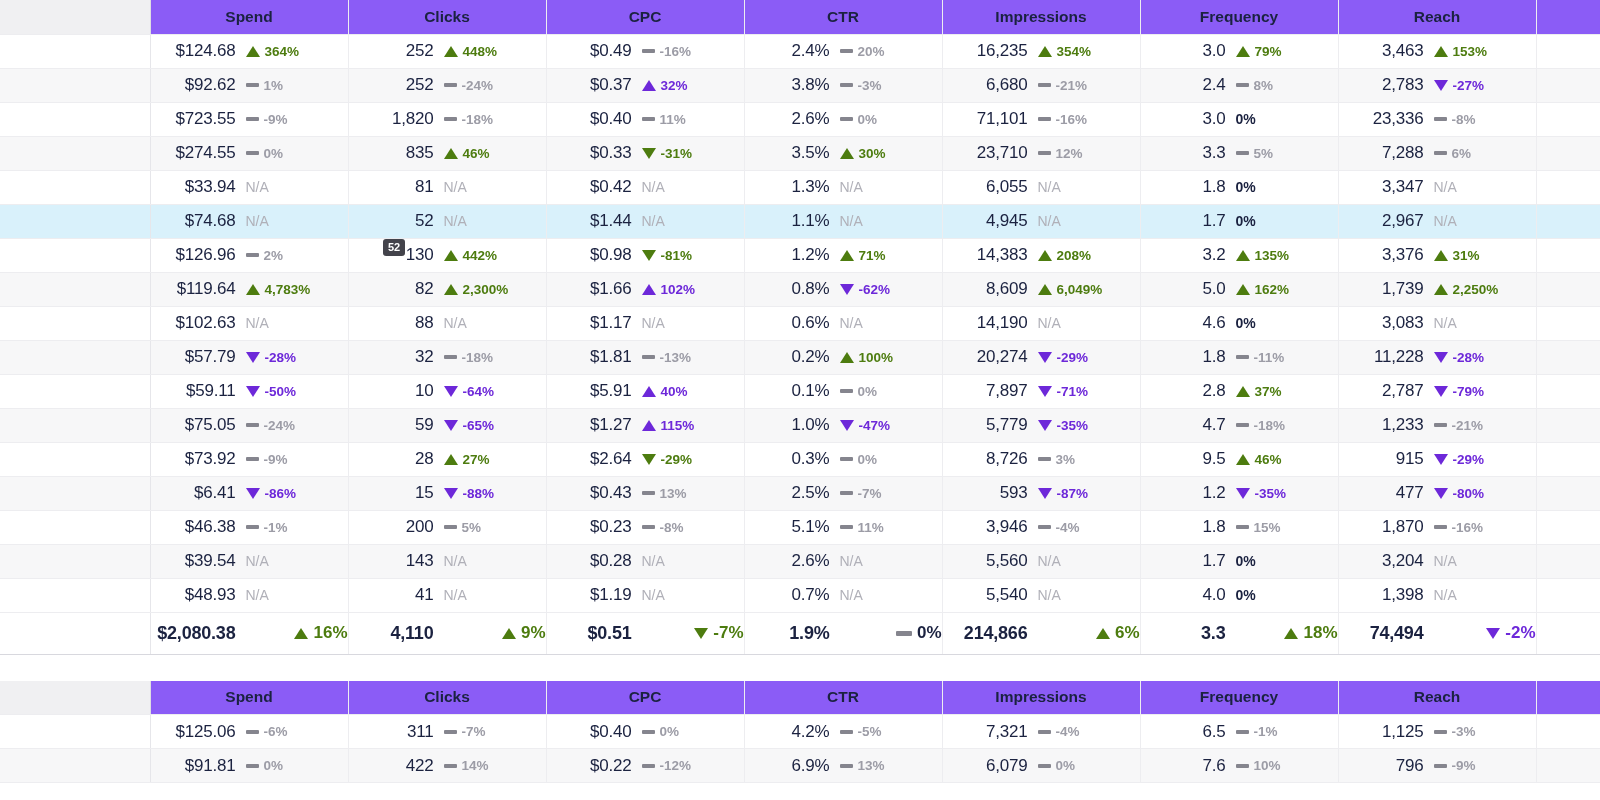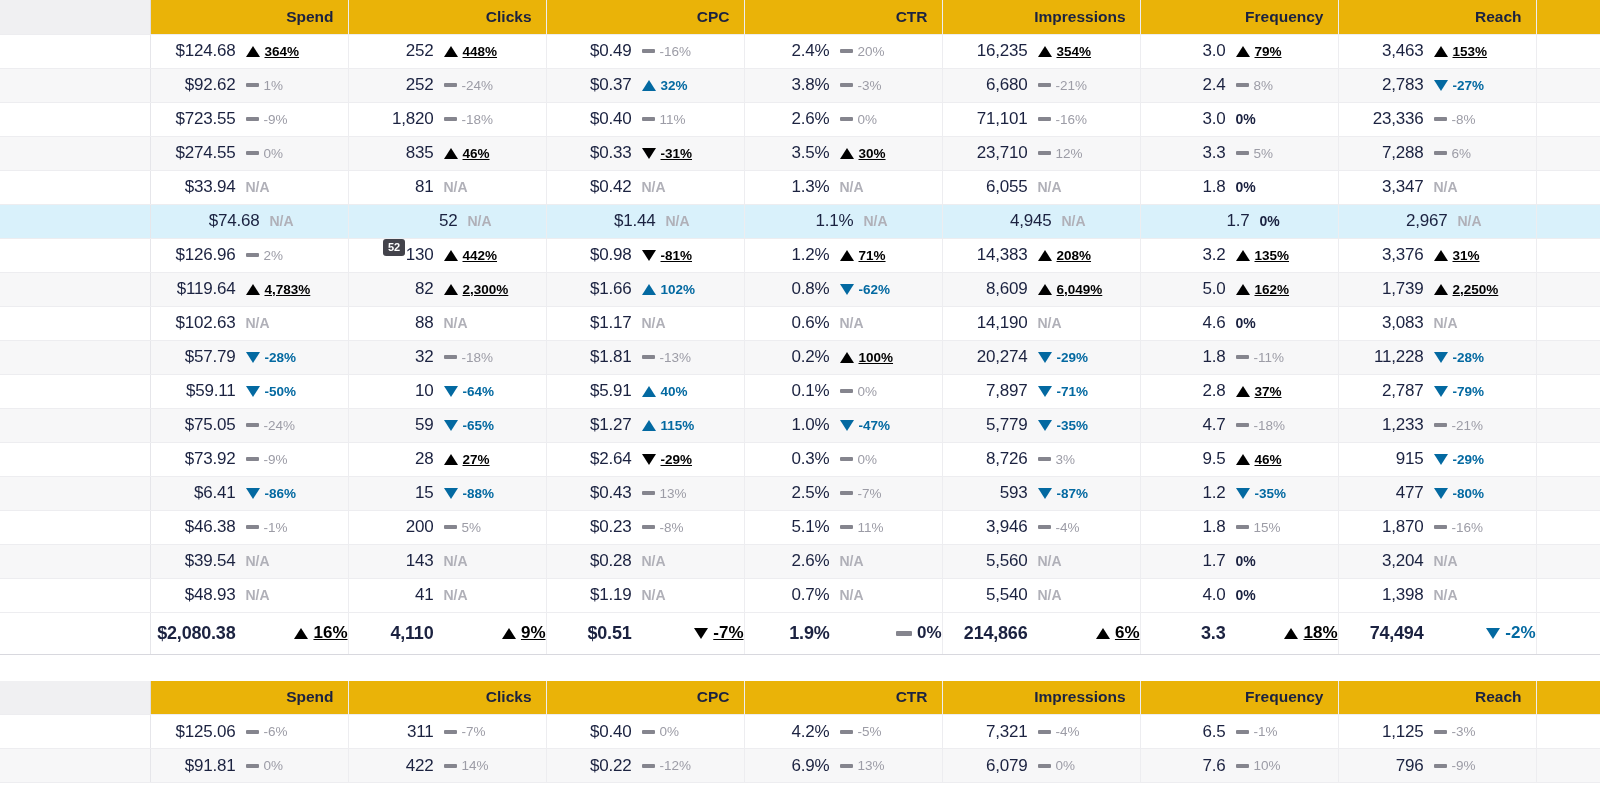--- a/index.html
+++ b/index.html
@@ -24,25 +24,25 @@
     height: 34px;
     padding: 0 14px;
     font-size: 15.5px;
     color: #1b2240;
     border-bottom: 1px solid #ededf0;
     white-space: nowrap;
     overflow: hidden;
   }
 
   thead th {
-    background: #eab308;
+    background: #8b5cf6;
     font-size: 13.5px;
     font-weight: 700;
     color: #1b2240;
-    text-align: right;
+    text-align: center;
     height: 46px;
     border-bottom: 1px solid #e6e6ea;
     border-right: 1px solid #ededf0;
   }
   thead th.name-head {
     background: #f0f0f2;
     text-align: left;
     border-right: 1px solid #dedee3;
   }
 
@@ -65,35 +65,35 @@
     text-align: right;
     font-size: 17px;
     letter-spacing: -0.2px;
     padding-right: 10px;
   }
   .delta {
     flex: 1 1 auto;
     display: flex; align-items: center; gap: 5px;
     font-size: 13.5px; font-weight: 700;
   }
-  .delta.up   { color: #000000; text-decoration: underline; }
-  .delta.down { color: #0369a1; }
-  .delta.flat { color: #9c9ca6; font-weight: 400; }
-  .delta.na   { color: #b0b0b8; font-weight: 700; font-size: 14px; }
+  .delta.up   { color: #4d7c0f; }
+  .delta.down { color: #6d28d9; }
+  .delta.flat { color: #9c9ca6; font-weight: 700; }
+  .delta.na   { color: #b0b0b8; font-weight: 400; font-size: 14px; }
   .delta.plain{ color: #1b2240; font-weight: 700; font-size: 14px; }
   .dash {
     display: inline-block; width: 13px; height: 4px;
     background: #85858e; border-radius: 1px;
   }
   .tri-up { width:0;height:0;border-left:7px solid transparent;border-right:7px solid transparent;border-bottom:11px solid currentColor;display:inline-block; }
   .tri-down { width:0;height:0;border-left:7px solid transparent;border-right:7px solid transparent;border-top:11px solid currentColor;display:inline-block; }
 
   tbody tr.alt td { background: #f7f7f8; }
   tbody tr.plain td { background: #ffffff; }
-  tbody tr.hl td { background: #d9f1fb; padding-left: 24px; }
+  tbody tr.hl td { background: #d9f1fb; }
 
   tr.total td {
     background: #ffffff;
     font-weight: 700;
     border-top: 1px solid #d8d8de;
     border-bottom: 1px solid #d8d8de;
     height: 42px;
   }
   tr.total .val { font-size: 18px; font-weight: 700; }
   tr.total .delta { font-size: 17px; font-weight: 700; justify-content: flex-end; }

